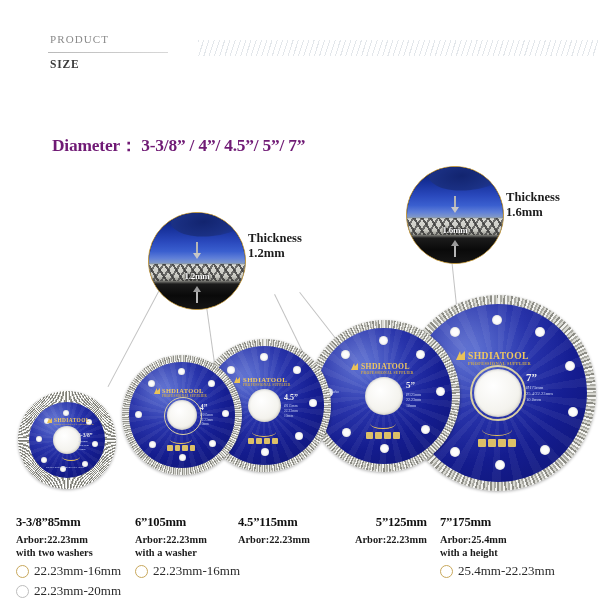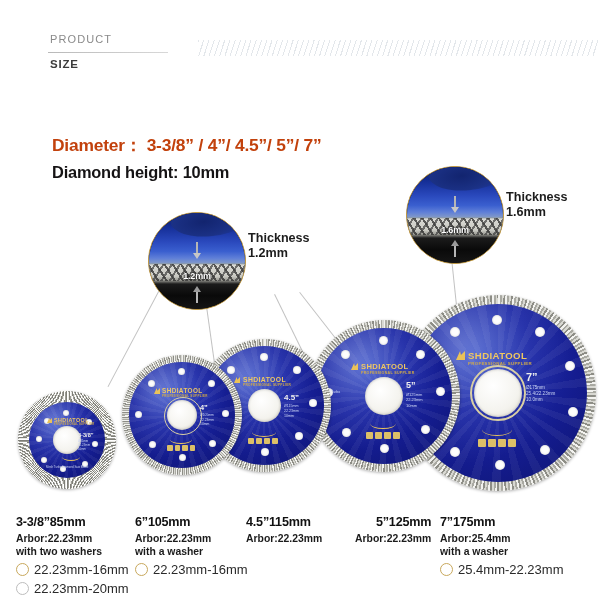--- a/index.html
+++ b/index.html
@@ -3,21 +3,21 @@
 <meta charset="utf-8">
 <style>
   html,body{margin:0;padding:0;}
   body{
     width:600px;height:600px;overflow:hidden;
     background:#ffffff;
     font-family:"Liberation Sans", sans-serif;
     position:relative;
     -webkit-font-smoothing:antialiased;
   }
-  .stage{position:absolute;inset:0;}
+  .stage{position:absolute;inset:0;font-family:Liberation Serif, serif;}
 
   
   .hdr-product{
     position:absolute;left:50px;top:33px;
     font-size:11px;letter-spacing:1.1px;color:#8a8a8a;
   }
   .hdr-rule{
     position:absolute;left:48px;top:52px;width:120px;height:1px;
     background:linear-gradient(to right,#b9b9b9,#d8d8d8);
   }
@@ -28,21 +28,21 @@
   .hatch{
     position:absolute;left:198px;top:40px;width:400px;height:16px;
     background:repeating-linear-gradient(108deg,
        #e2e6ea 0px,#e2e6ea 1px,
        rgba(255,255,255,0) 1px, rgba(255,255,255,0) 5px);
     opacity:.95;
   }
 
   
   .t1{position:absolute;left:52px;top:103px;font-size:17.4px;font-weight:bold;color:#221f20;letter-spacing:-.2px;white-space:nowrap;}
-  .t2{position:absolute;left:52px;top:133px;font-size:17.4px;font-weight:bold;color:#c2410c;letter-spacing:-.2px;white-space:nowrap;}
+  .t2{position:absolute;left:52px;top:133px;font-size:17.4px;font-weight:bold;color:#701a75;letter-spacing:-.2px;white-space:nowrap;}
   .t3{position:absolute;left:52px;top:163px;font-size:16.4px;font-weight:bold;color:#151314;letter-spacing:-.2px;white-space:nowrap;}
 
   
   .callout{position:absolute;border-radius:50%;overflow:hidden;
            border:1.6px solid #c49a3f;background:#000;}
   .co-inner{position:absolute;inset:0;}
   
   .mag{
     position:absolute;left:0;right:0;top:0;bottom:0;
     background:
@@ -140,21 +140,20 @@
 <body>
 
 <div class="stage">
 
   <div class="hdr-product">PRODUCT</div>
   <div class="hdr-rule"></div>
   <div class="hdr-size">SIZE</div>
   <div class="hatch"></div>
 
   <div class="t2">Diameter：  3-3/8” / 4”/ 4.5”/ 5”/ 7”</div>
-  <div class="t3">Diamond height: 10mm</div>
 
   <div class="leader" style="left:160px;top:290px;width:110px;transform:rotate(118deg);"></div>
   <div class="leader" style="left:205px;top:292px;width:120px;transform:rotate(82deg);"></div>
   <div class="leader" style="left:275px;top:294px;width:125px;transform:rotate(64deg);"></div>
   <div class="leader" style="left:300px;top:292px;width:135px;transform:rotate(52deg);"></div>
   <div class="leader" style="left:452px;top:258px;width:70px;transform:rotate(84deg);"></div>
 
   <div class="blade" style="left:400px;top:295px;width:196px;height:196px;">
     <div class="rim"></div>
     <div class="rim-in" style="inset:9px;"></div>
@@ -364,33 +363,33 @@
   <div class="col" style="left:135px;">
     <div class="size">6”105mm</div>
     <div class="arbor-l" style="white-space:pre;"><span>Arbor:22.23mm
 with a washer</span></div>
     <div class="opt">
       <span class="ring"></span>
       <span class="otxt">22.23mm-16mm</span>
     </div>
   </div>
 
-  <div class="col" style="left:238px;margin-left:8px;">
+  <div class="col" style="left:238px;">
     <div class="size">4.5”115mm</div>
     <div class="arbor-l" style="white-space:pre;"><span>Arbor:22.23mm</span></div>
   </div>
 
   <div class="col" style="left:355px;text-align:right;">
     <div class="size">5”125mm</div>
     <div class="arbor-l" style="white-space:pre;"><span>Arbor:22.23mm</span></div>
   </div>
 
   <div class="col" style="left:440px;">
     <div class="size">7”175mm</div>
     <div class="arbor-l" style="white-space:pre;"><span>Arbor:25.4mm
-with a washer</span></div>
+with a height</span></div>
     <div class="opt">
       <span class="ring"></span>
       <span class="otxt">25.4mm-22.23mm</span>
     </div>
   </div>
 
 </div>
 
 </body></html>

